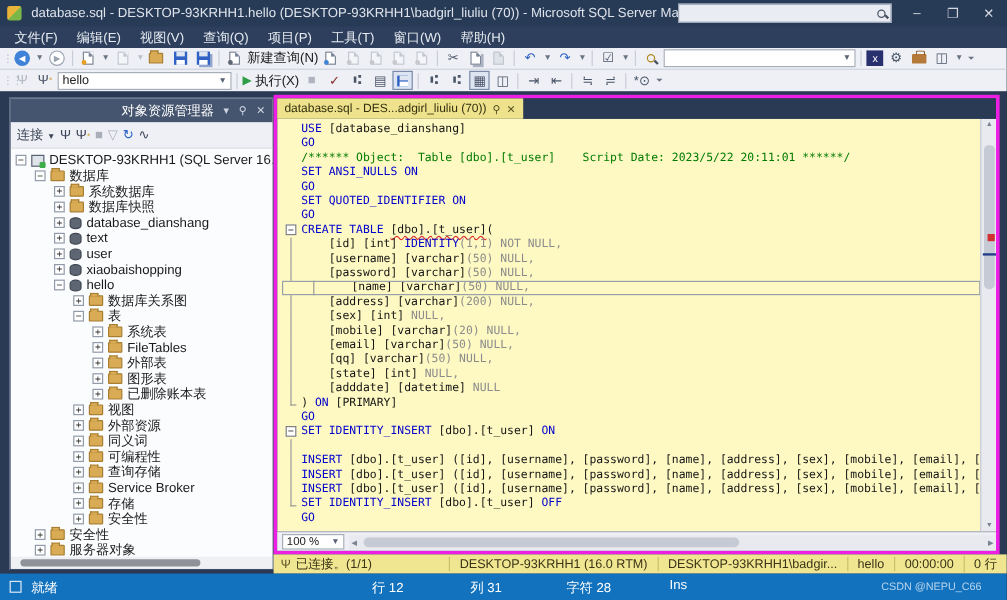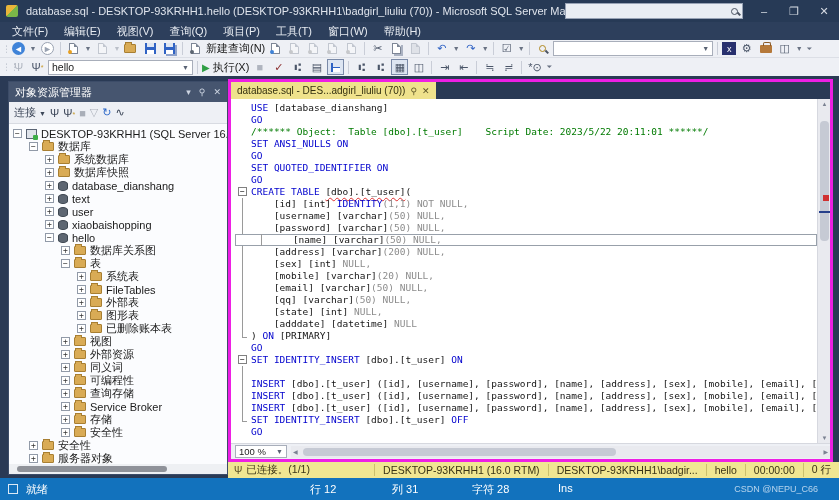--- a/index.html
+++ b/index.html
@@ -46,41 +46,41 @@
   .toolbox-ico { width:12px; height:8px; background:#b5793a; border-radius:1px; position:relative; flex:none; }
   .toolbox-ico::before { content:""; position:absolute; top:-3px; left:3px; width:6px; height:3px; border:1px solid #8a5a28; border-bottom:none; border-radius:2px 2px 0 0; }
   .exec-label { color:#1a1a1a; font-size:11px; padding-left:3px; }
   .play { color:#2f9e44; font-size:10px; }
   .label-dark { color:#1a1a1a; font-size:11px; }
 
   
   .oe { position:absolute; left:8px; top:81px; width:220px; height:394px; background:#f6f7fa; display:flex; flex-direction:column; border:1px solid #3c4c68; }
   .oe-header { height:20px; background:#46556f; color:#fff; font-size:11px; display:flex; align-items:center; padding:0 6px; flex:none; }
   .oe-header .hbtn { margin-left:8px; color:#cdd5e2; font-size:9px; }
-  .oe-header .htitle { flex:1; white-space:nowrap; overflow:hidden; }
+  .oe-header .htitle { flex:1; white-space:nowrap; overflow:hidden;text-align:right; }
   .oe-toolbar { height:22px; background:#eef0f5; border-bottom:1px solid #d8dbe2; display:flex; align-items:center; gap:4px; padding:0 5px; font-size:11px; color:#3c4658; flex:none; }
   .oe-tree { flex:1; overflow:hidden; background:#fbfcfe; padding-top:3px; }
   .trow { height:13px; display:flex; align-items:center; font-size:11px; color:#1a1a1a; white-space:nowrap; overflow:hidden; }
   .expander { width:9px; height:9px; border:1px solid #919aa8; background:#fff; font:8px/7px "DejaVu Sans Mono",monospace; text-align:center; color:#333; margin-right:4px; flex:none; }
   .tico { flex:none; margin-right:4px; }
   .tico.folder { width:12px; height:9px; background:#d9ab55; border:1px solid #a87f32; border-radius:1px; position:relative; }
   .tico.folder::before { content:""; position:absolute; top:-3px; left:0; width:5px; height:2px; background:#d9ab55; border:1px solid #a87f32; border-bottom:none; }
   .tico.db { width:10px; height:10px; background:#5d6672; border:1px solid #3d4650; border-radius:50%/30%; }
   .tico.server { width:11px; height:10px; background:#dfe3ea; border:1px solid #5a6474; position:relative; }
   .tico.server::after { content:""; position:absolute; right:-2px; bottom:-2px; width:5px; height:5px; background:#3fae49; border-radius:1px; }
   .oe-hscroll { height:10px; background:#eef0f3; position:relative; flex:none; }
   .oe-hscroll .thumb { position:absolute; left:8px; top:2px; width:150px; height:6px; background:#8f9299; border-radius:3px; }
 
   
   .editor { position:absolute; left:228px; top:79px; width:605px; height:383px; border:3px solid #ee1fe4; background:#2a3a55; display:flex; flex-direction:column; }
   .tabstrip { height:17px; background:#2a3a55; display:flex; flex:none; }
   .tab { background:#efe28c; color:#33300f; font-size:10px; display:flex; align-items:center; gap:5px; padding:0 6px; white-space:nowrap; }
   .tab .tbtn { color:#5c5426; font-size:9px; }
   .edmain { flex:1; display:flex; overflow:hidden; }
-  .codewrap { flex:1; background:#ffffff; overflow:hidden; padding:3px 0 0 4px; }
+  .codewrap { flex:1; background:#fef9c3; overflow:hidden; padding:3px 0 0 4px; }
   .cline { display:flex; height:12px; white-space:pre; align-items:stretch; }
   .cline.current { outline:1px solid #98a0aa; outline-offset:-1px;padding-left:19px; }
   .fold { width:14px; flex:none; position:relative; margin-right:2px; }
   .fold.minus { width:9px; height:9px; margin:1px 4px 0 3px; border:1px solid #808080; background:#fff; font:8px/8px "DejaVu Sans Mono",monospace; text-align:center; color:#222; }
   .fold.line::before { content:""; position:absolute; left:7px; top:0; bottom:0; border-left:1px solid #9a9a9a; }
   .fold.end::before { content:""; position:absolute; left:7px; top:0; height:7px; width:4px; border-left:1px solid #9a9a9a; border-bottom:1px solid #9a9a9a; }
   .ctext { font:9.5px/12px "DejaVu Sans Mono",monospace; white-space:pre; }
   .tok-k { color:#0000cd; } .tok-c { color:#007a00; } .tok-g { color:#8c8c8c; } .tok-t { color:#141414; }
   .tok-r { color:#141414; text-decoration:underline wavy #e03030 1px; text-underline-offset:2px; }
   .vscroll { width:13px; background:#e9eaef; flex:none; position:relative; border-left:1px solid #d6d8df; }

